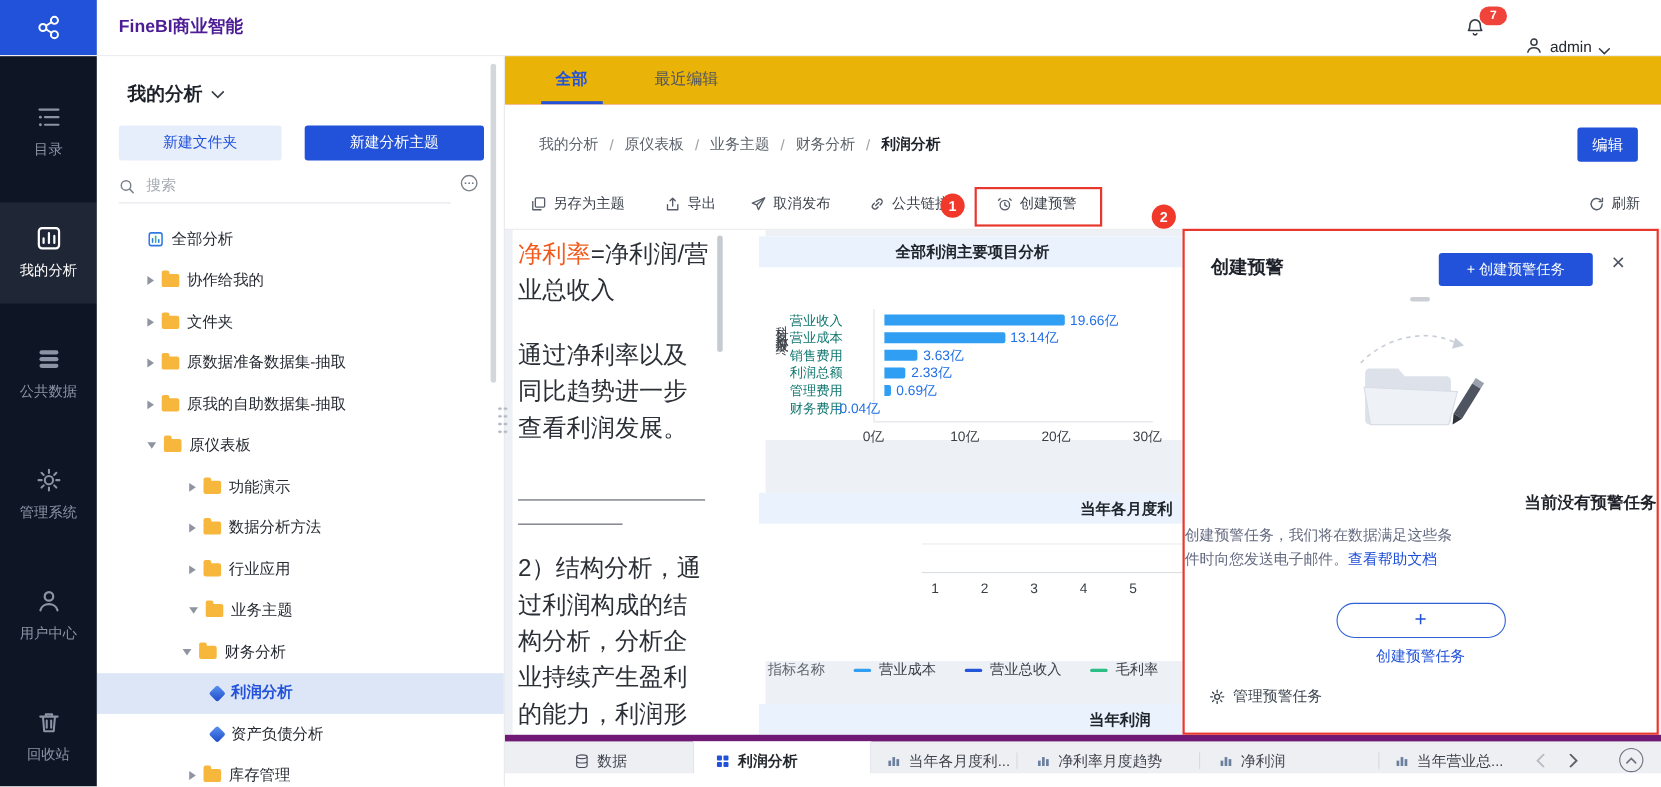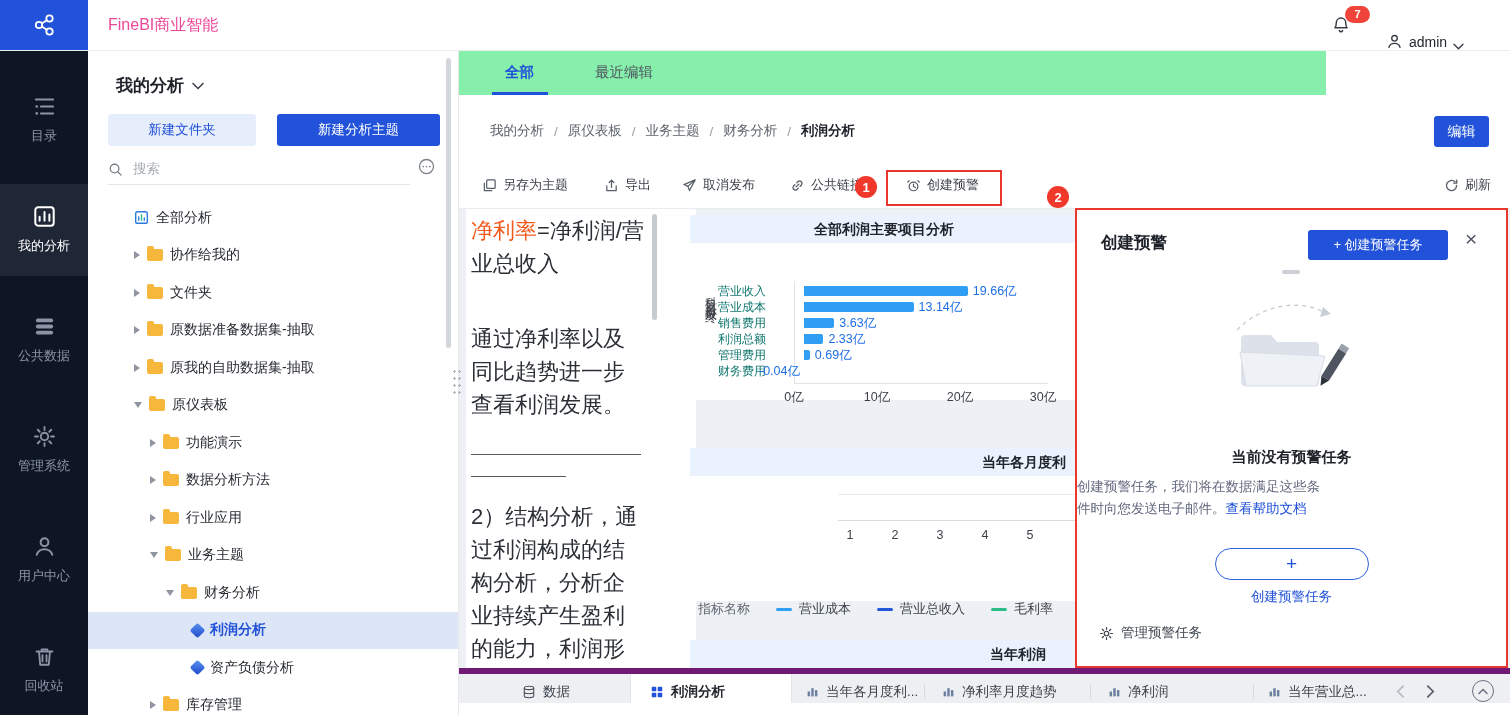--- a/index.html
+++ b/index.html
@@ -3,21 +3,21 @@
 <meta charset="utf-8">
 <style>
 html,body{margin:0;padding:0}
 body{position:relative;width:1510px;height:715px;overflow:hidden;background:#fff;
      font-family:"Liberation Sans",sans-serif;color:#23272e;-webkit-font-smoothing:antialiased}
 svg{display:block}
 
 
 .topbar{position:absolute;left:0;top:0;width:1510px;height:50px;background:#fff;border-bottom:1px solid #ebedf0;z-index:30}
 .logo{position:absolute;left:0;top:0;width:88px;height:50px;background:#2152d9;display:flex;align-items:center;justify-content:center;cursor:pointer}
-.app-title{position:absolute;left:108px;top:0;height:50px;line-height:50px;font-size:16px;font-weight:400;color:#ec4899}
+.app-title{position:absolute;left:108px;top:0;height:50px;line-height:50px;font-size:16px;font-weight:700;color:#4c1d95}
 .bell{position:absolute;left:1332px;top:16px;color:#363c45;cursor:pointer}
 .badge{position:absolute;left:1345px;top:6px;min-width:17px;height:17px;padding:0 4px;border-radius:9px;background:#f0443a;color:#fff;font-size:11px;font-weight:700;line-height:17px;text-align:center}
 .user{position:absolute;left:1386px;top:0;height:50px;display:flex;align-items:flex-end;gap:6px;font-size:14px;color:#23272e;cursor:pointer}
 
 
 .side-nav{position:absolute;left:0;top:50px;width:88px;height:665px;background:#0e1626;z-index:25}
 .nav-item{position:absolute;left:0;width:88px;height:92px;display:flex;flex-direction:column;align-items:center;justify-content:center;gap:9px;color:#8b93a5;font-size:13px;cursor:pointer}
 .nav-item svg{width:23px;height:23px}
 .nav-item.active{color:#fff;background:rgba(255,255,255,.07)}
 
@@ -25,37 +25,37 @@
 .explorer{position:absolute;left:88px;top:50px;width:370px;height:665px;background:#fff;border-right:1px solid #e6e8ec;z-index:20}
 .panel-title{position:absolute;left:28px;top:24px;font-size:17px;font-weight:700;color:#1d2129;display:flex;align-items:center;gap:8px;cursor:pointer}
 .btn{display:flex;align-items:center;justify-content:center;font-size:13.5px;border-radius:3px;cursor:pointer;border:none}
 .btn-light{position:absolute;left:20px;top:64px;width:148px;height:32px;background:#e7eefb;color:#2152d9}
 .btn-primary-p{position:absolute;left:189px;top:64px;width:163px;height:32px;background:#2152d9;color:#fff}
 .search{position:absolute;left:20px;top:104px;width:302px;height:30px;border-bottom:1px solid #e3e5e9;display:flex;align-items:center;gap:10px;color:#a6abb3;font-size:13.5px;cursor:text}
 .more{position:absolute;left:330px;top:108px;color:#7a8088;cursor:pointer}
 .tree{position:absolute;left:0;top:149px;width:370px}
 .tree-row{height:37.5px;display:flex;align-items:center;font-size:14px;color:#262a31;cursor:pointer;white-space:nowrap}
 .tree-row.lv0{padding-left:46px}
-.tree-row.lv1{padding-left:62px}
+.tree-row.lv1{padding-left:84px}
 .tree-row.lv2{padding-left:78px}
 .tree-row.lv3{padding-left:104px}
 .tree-row.selected{background:#dce6f6}
 .tree-row.selected .t-label{color:#2152d9;font-weight:700}
 .t-label{margin-left:7px}
 .arr{width:0;height:0;border-left:6px solid #8f95a0;border-top:4.5px solid transparent;border-bottom:4.5px solid transparent;margin-right:7px;flex:none}
 .arr.down{border-left:4.5px solid transparent;border-right:4.5px solid transparent;border-top:6px solid #8f95a0;border-bottom:none}
 .ic-folder{position:relative;width:16px;height:12px;background:#f6b73c;border-radius:2px;flex:none}
 .ic-folder:before{content:"";position:absolute;left:0;top:-3px;width:7px;height:4px;background:#f6b73c;border-radius:2px 2px 0 0}
 .ic-gem{width:11px;height:11px;background:linear-gradient(135deg,#5b93f2,#1d49c8);transform:rotate(45deg);border-radius:2px;flex:none}
 .tree-scrollbar{position:absolute;left:358px;top:8px;width:5px;height:290px;border-radius:3px;background:#d3d6db}
 .drag-handle{position:absolute;left:452px;top:368px;width:10px;height:28px;z-index:26;cursor:col-resize;
   background:radial-gradient(circle,#aeb4bd 1.3px,transparent 1.4px);background-size:5px 7px}
 
 
-.tabs-row{position:absolute;left:458px;top:50px;width:868px;height:45px;background:#86efac;border-bottom:7px solid #ef4444;z-index:5}
+.tabs-row{position:absolute;left:458px;top:50px;width:1052px;height:45px;background:#eab308;border-bottom:7px solid #ef4444;z-index:5}
 .m-tab{position:absolute;top:0;height:45px;line-height:45px;font-size:14.5px;color:#50555e;cursor:pointer}
 .m-tab.active{color:#2152d9;font-weight:700}
 .m-tab-underline{position:absolute;left:34px;bottom:0;width:56px;height:3px;background:#2152d9}
 .crumb-row{position:absolute;left:458px;top:95px;width:1052px;height:67px;background:#fff;z-index:5}
 .crumbs{position:absolute;left:32px;top:27px;display:flex;gap:10px;font-size:13.5px;color:#5c626b;align-items:center}
 .crumbs .sep{color:#9aa0a8}
 .crumbs .last{color:#1d2129;font-weight:700}
 .edit-btn{position:absolute;left:976px;top:21px;width:55px;height:31px;background:#2152d9;color:#fff;font-size:14px;border-radius:3px;display:flex;align-items:center;justify-content:center;cursor:pointer}
 .toolbar-row{position:absolute;left:458px;top:162px;width:1052px;height:46px;background:#fff;border-bottom:1px solid #e9ebee;z-index:5}
 .tb-item{position:absolute;top:0;height:46px;display:flex;align-items:center;gap:6px;font-size:13px;color:#3a3f48;cursor:pointer}
@@ -91,21 +91,21 @@
 .legend-item{display:flex;align-items:center;gap:7px;margin-right:26px}
 .legend-item .dash{width:16px;height:3px;border-radius:1.5px}
 
 
 .alert-panel{position:absolute;left:1075px;top:208px;width:433px;height:460px;background:#fff;border:2px solid #e8382d;box-sizing:border-box;z-index:20}
 .ap-title{position:absolute;left:24px;top:22px;font-size:16.5px;font-weight:700;color:#1d2129}
 .ap-btn{position:absolute;left:231px;top:20px;width:140px;height:30px;background:#2152d9;color:#fff;font-size:13px;border-radius:3px;display:flex;align-items:center;justify-content:center;cursor:pointer}
 .ap-close{position:absolute;left:388px;top:18px;font-size:21px;color:#4e5562;cursor:pointer;line-height:1}
 .ap-nub{position:absolute;left:205px;top:60px;width:18px;height:4px;border-radius:2px;background:#ccd0d6}
 .ap-illus{position:absolute;left:50%;top:80px;transform:translateX(-50%)}
-.ap-empty-title{position:absolute;left:0;top:238px;width:100%;text-align:center;font-size:15px;font-weight:700;color:#1f2329}
+.ap-empty-title{position:absolute;left:0;top:238px;width:100%;text-align:right;font-size:15px;font-weight:700;color:#1f2329}
 .ap-desc{position:absolute;left:0;width:100%;text-align:left;font-size:13.5px;color:#646a80}
 .ap-link{color:#1d4ed8;cursor:pointer}
 .ap-pill{position:absolute;left:50%;top:338px;transform:translateX(-50%);width:152px;height:30px;border:1.5px solid #2f62d8;border-radius:16px;color:#2152d9;font-size:19px;display:flex;align-items:center;justify-content:center;cursor:pointer;background:#fff}
 .ap-create-link{position:absolute;left:0;top:378px;width:100%;text-align:center;font-size:13.5px;color:#2152d9;cursor:pointer}
 .ap-manage{position:absolute;left:22px;top:414px;display:flex;align-items:center;gap:7px;font-size:13.5px;color:#3f4650;cursor:pointer}
 
 
 .bottom-bar{position:absolute;left:458px;top:668px;width:1052px;height:35px;background:#edeff3;border-top:6px solid #701a75;z-index:15}
 .bottom-under{position:absolute;left:458px;top:703px;width:1052px;height:12px;background:#fff;z-index:15}
 .bb-item{position:absolute;top:0;height:35px;display:flex;align-items:center;gap:7px;font-size:13.5px;color:#3e434c;cursor:pointer;white-space:nowrap}
@@ -403,21 +403,21 @@
     <span>刷新</span>
   </div>
 </div>
 
 <div class="canvas">
 
   <div class="note-card">
     <div class="note-text" style="top:6px">
       <span id="note-highlight" style="color: rgb(242, 90, 28);">净利率</span><span>=净利润/营业总收入</span>
     </div>
-    <div class="note-text" style="top:114px">通过净利率以及同比趋势进一步查看利润发展。</div>
+    <div class="note-text" style="top:98px">通过净利率以及同比趋势进一步查看利润发展。</div>
     <div style="position:absolute;left:5px;top:246px;width:170px;height:1px;background:#565b63"></div>
     <div style="position:absolute;left:5px;top:268px;width:95px;height:1px;background:#565b63"></div>
     <div class="note-text" style="top:292px">2）结构分析，通过利润构成的结构分析，分析企业持续产生盈利的能力，利润形成的合理性。</div>
   </div>
   <div class="note-scroll"></div>
 
   <div class="card" style="left:232px;top:7px;width:388px;height:185px">
     <div class="card-head">全部利润主要项目分析</div>
     <div style="position:relative;height:157px">
       <div class="y-axis-label">科目名称最终</div>

